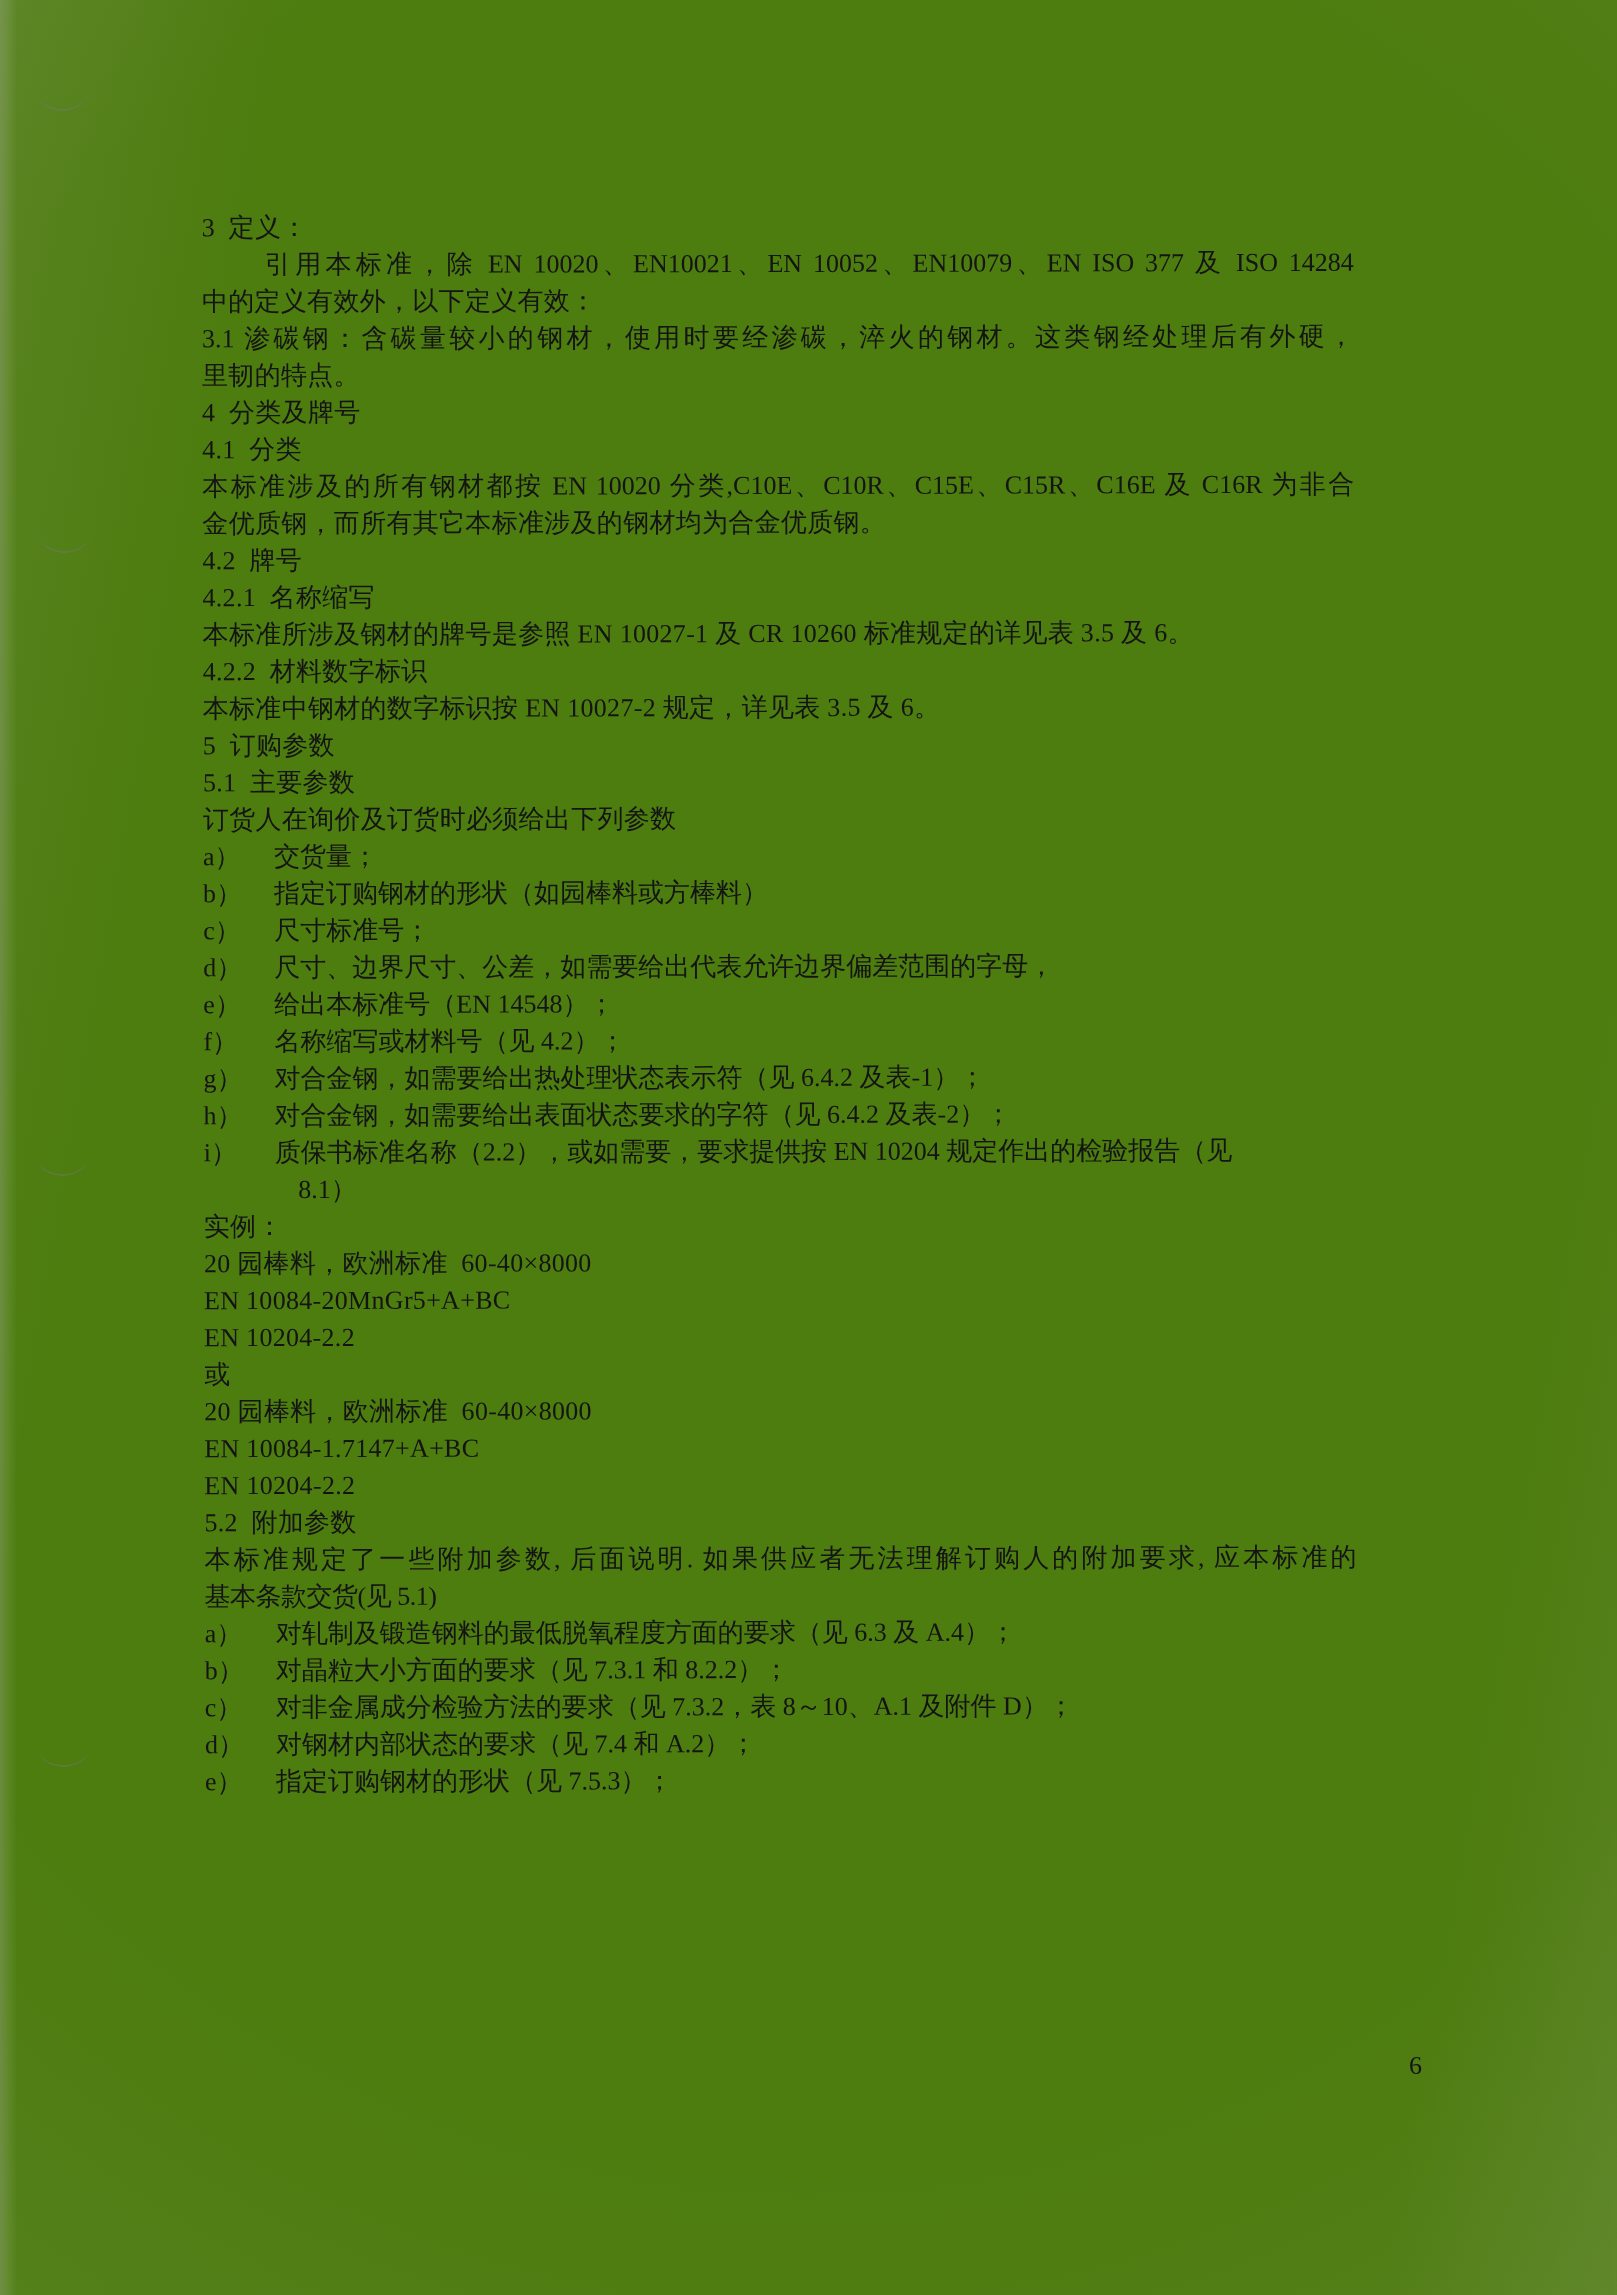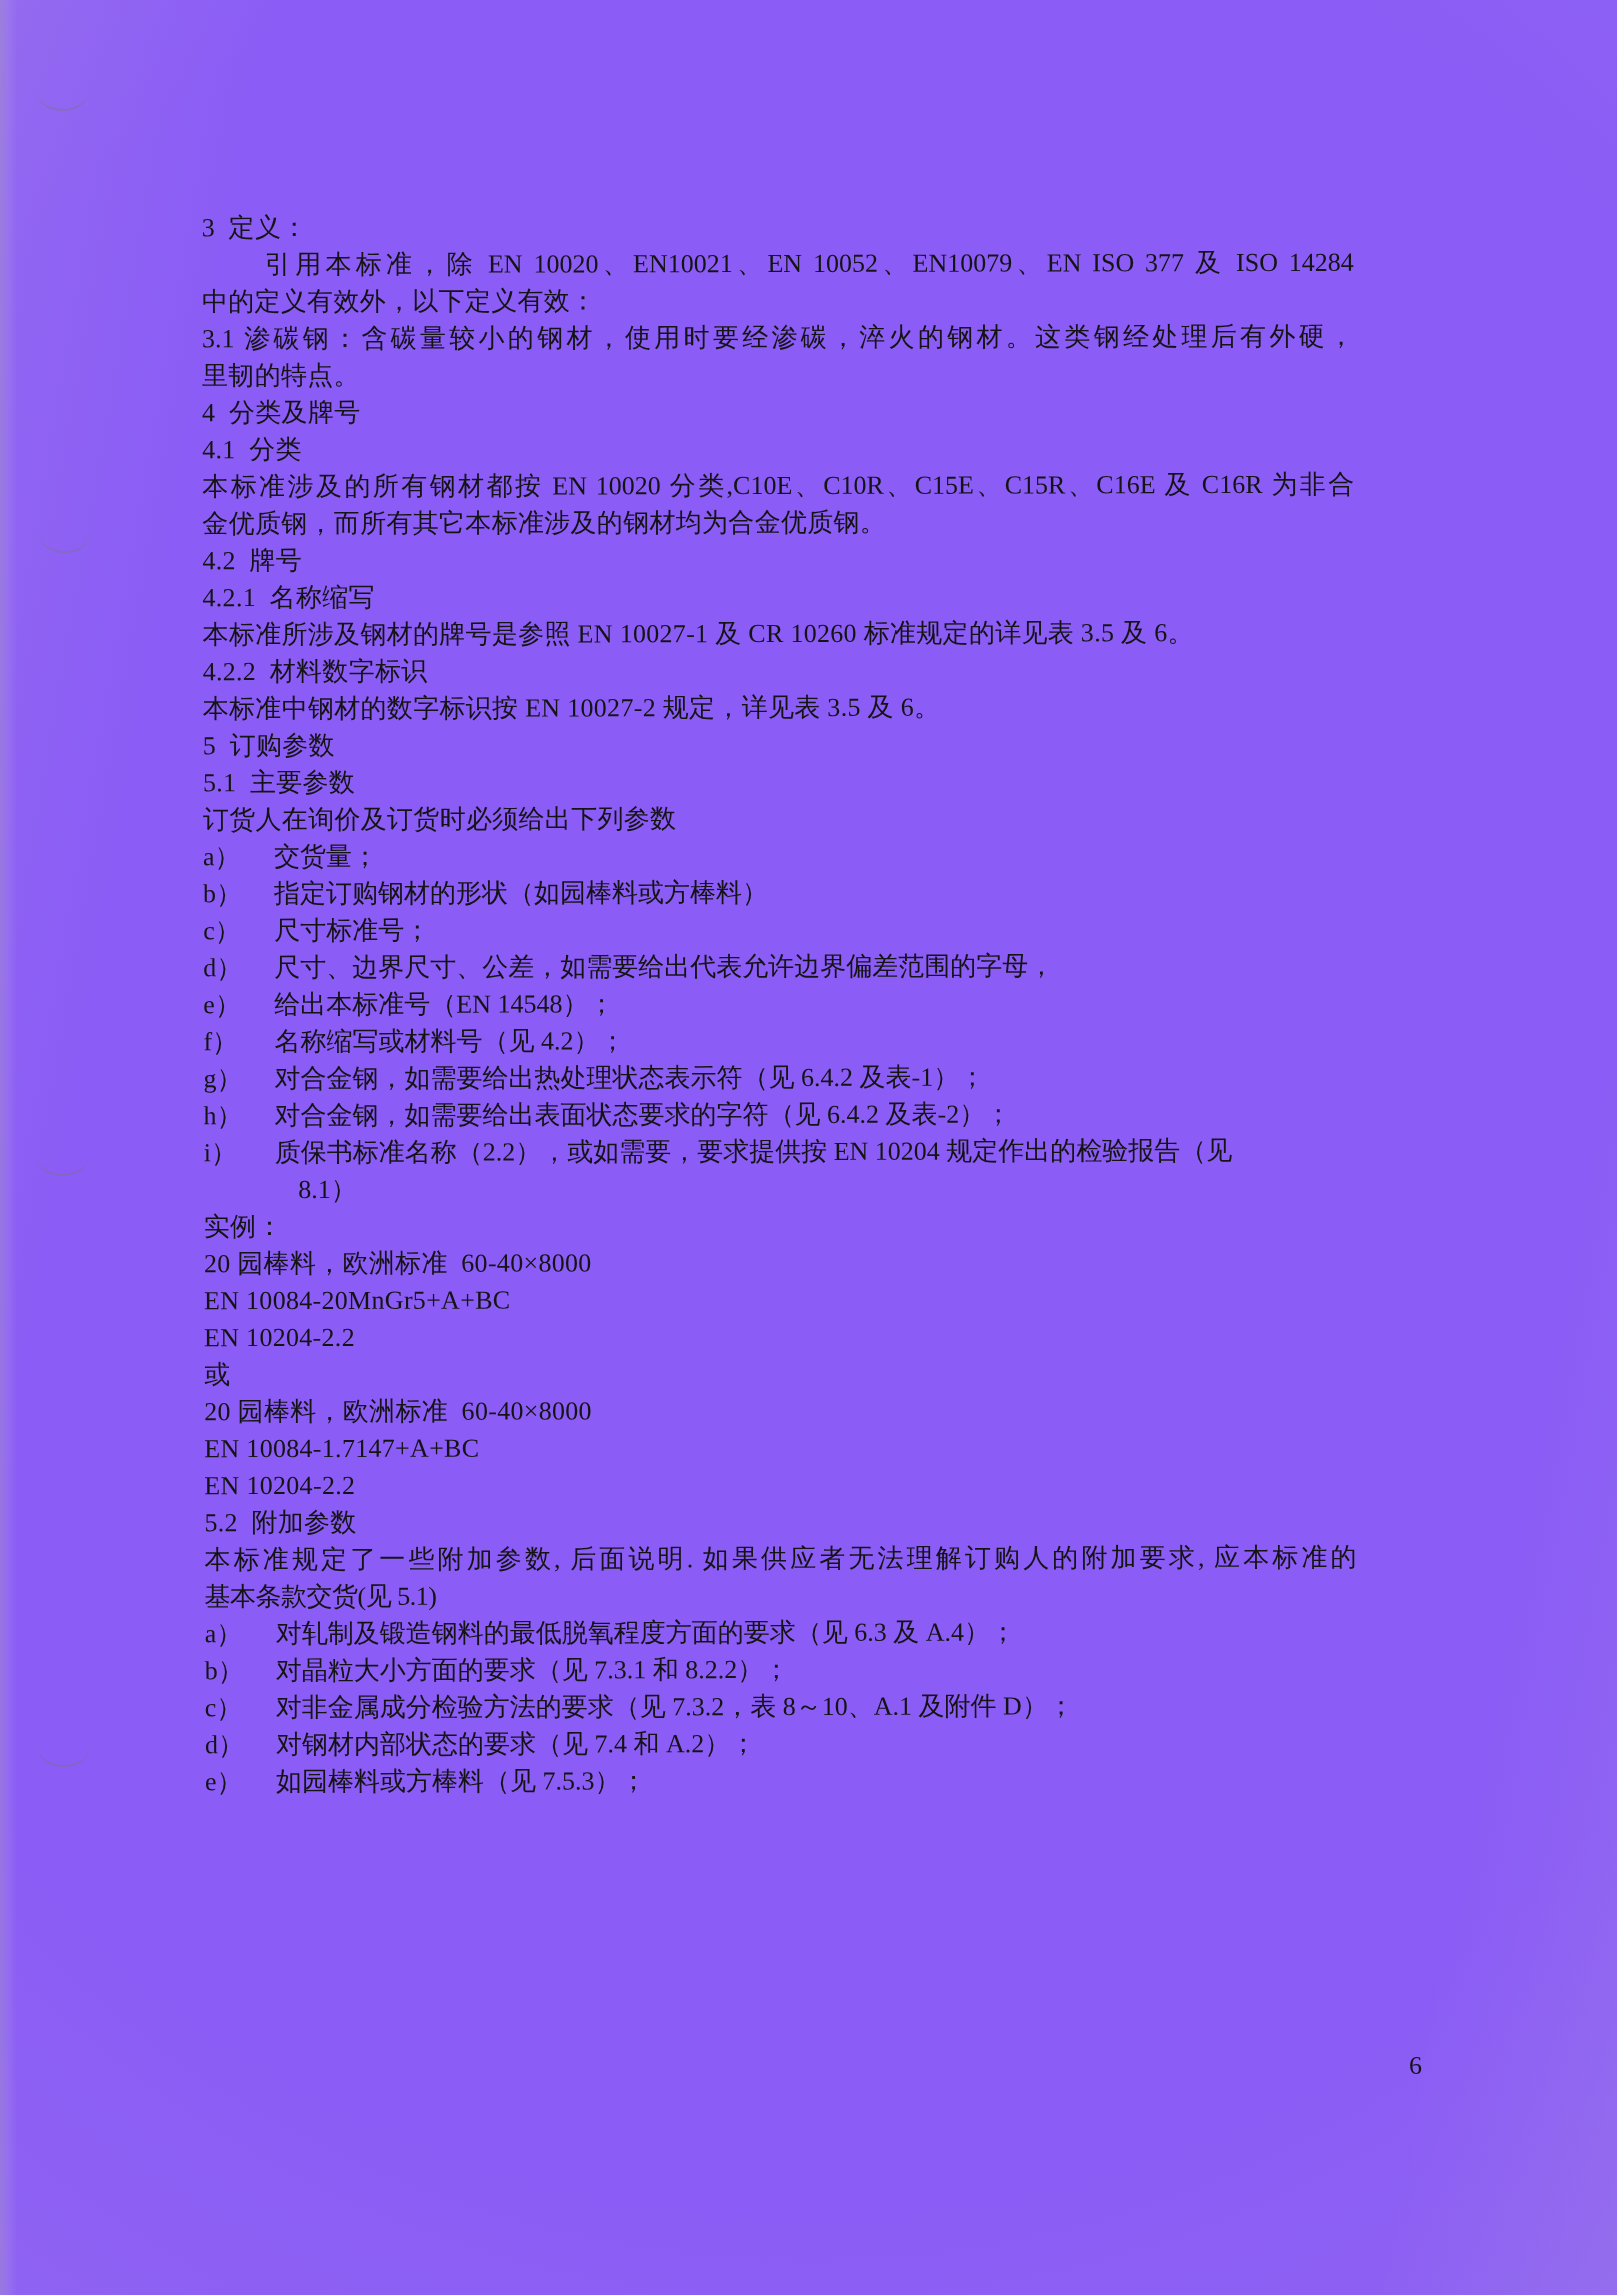--- a/index.html
+++ b/index.html
@@ -7,21 +7,21 @@
     margin: 0;
     padding: 0;
     background: #8a8a8a;
   }
 
   .page {
     position: relative;
     width: 1618px;
     height: 2295px;
     margin: 0 auto;
-    background: #8b5cf6;
+    background: #4d7c0f;
     overflow: hidden;
     font-family: "Liberation Serif", "DejaVu Serif", serif;
     color: #141414;
     box-sizing: border-box;
   }
 
   
   .scan-tint {
     position: absolute;
     inset: 0;
@@ -174,21 +174,21 @@
 
     <div class="line">5.2  附加参数</div>
     <div class="line just condensed">本标准规定了一些附加参数, 后面说明. 如果供应者无法理解订购人的附加要求, 应本标准的</div>
     <div class="line condensed">基本条款交货(见 5.1)</div>
 
     <div id="additional-list">
         <div class="list-item"><span class="marker">a）</span><span>对轧制及锻造钢料的最低脱氧程度方面的要求（见 6.3 及 A.4）；</span></div>
         <div class="list-item"><span class="marker">b）</span><span>对晶粒大小方面的要求（见 7.3.1 和 8.2.2）；</span></div>
         <div class="list-item"><span class="marker">c）</span><span>对非金属成分检验方法的要求（见 7.3.2，表 8～10、A.1 及附件 D）；</span></div>
         <div class="list-item"><span class="marker">d）</span><span>对钢材内部状态的要求（见 7.4 和 A.2）；</span></div>
-        <div class="list-item"><span class="marker">e）</span><span>如园棒料或方棒料（见 7.5.3）；</span></div>
+        <div class="list-item"><span class="marker">e）</span><span>指定订购钢材的形状（见 7.5.3）；</span></div>
       </div>
 
   </div>
 
   <div class="page-number">6</div>
 
 </div>
 
 
 </body></html>

